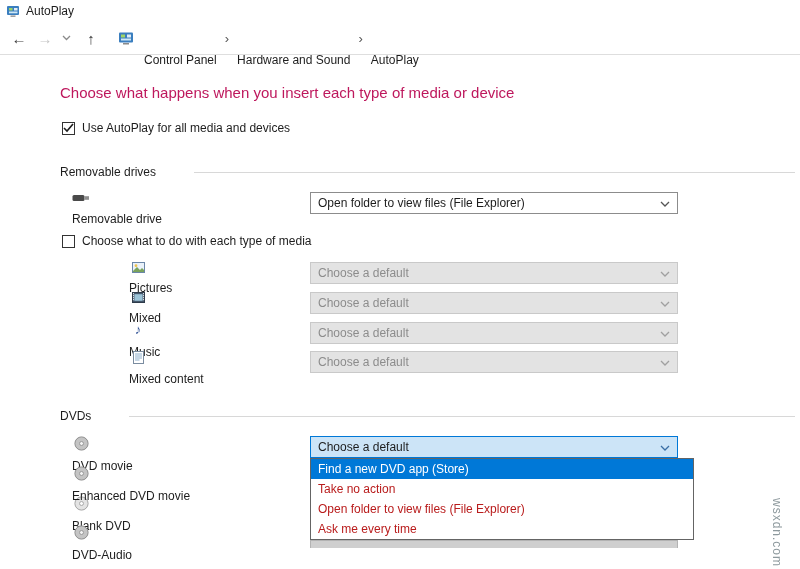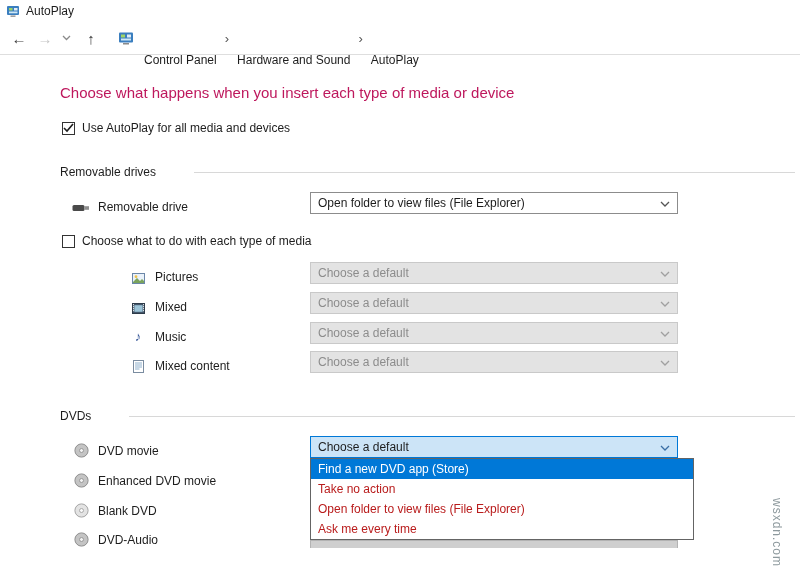--- a/index.html
+++ b/index.html
@@ -35,22 +35,22 @@
                font-size:12px; color:#1d1d1d; height:16px; }
   .cb { width:13px; height:13px; border:1px solid #333; background:#fff;
         display:inline-flex; align-items:center; justify-content:center; flex:0 0 auto; }
 
   
   .section { position:absolute; left:60px; right:5px; display:flex; align-items:center;
              font-size:12px; color:#1d1d1d; height:16px;gap:28px; }
   .section-line { flex:1 1 auto; border-top:1px solid #d8d8d8; margin-left:10px; }
 
   
-  .item-row { position:absolute; display:flex; align-items:flex-end; gap:8px;
-              height:22px; font-size:12px; color:#1d1d1d; }
+  .item-row { position:absolute; display:flex; align-items:flex-start; gap:8px;
+              height:22px; font-size:12px; color:#1d1d1d;flex-direction:column; }
   .item-row .icon { display:inline-flex; width:18px; justify-content:center; }
   .note-glyph { font-size:13px; color:#3a5a9a; }
 
   
   .combo { position:absolute; left:310px; width:368px; height:22px;
            border:1px solid #8c8c8c; background:#fff; display:flex; align-items:center;
            padding:0 22px 0 7px; font-size:12px; color:#1d1d1d; }
   .combo .chev { position:absolute; right:7px; top:8px; display:inline-flex; }
   .combo.disabled { background:#e3e3e3; border-color:#c9c9c9; color:#8c8c8c; }
   .combo.open { background:#cce4f7; border-color:#0078d7; }

